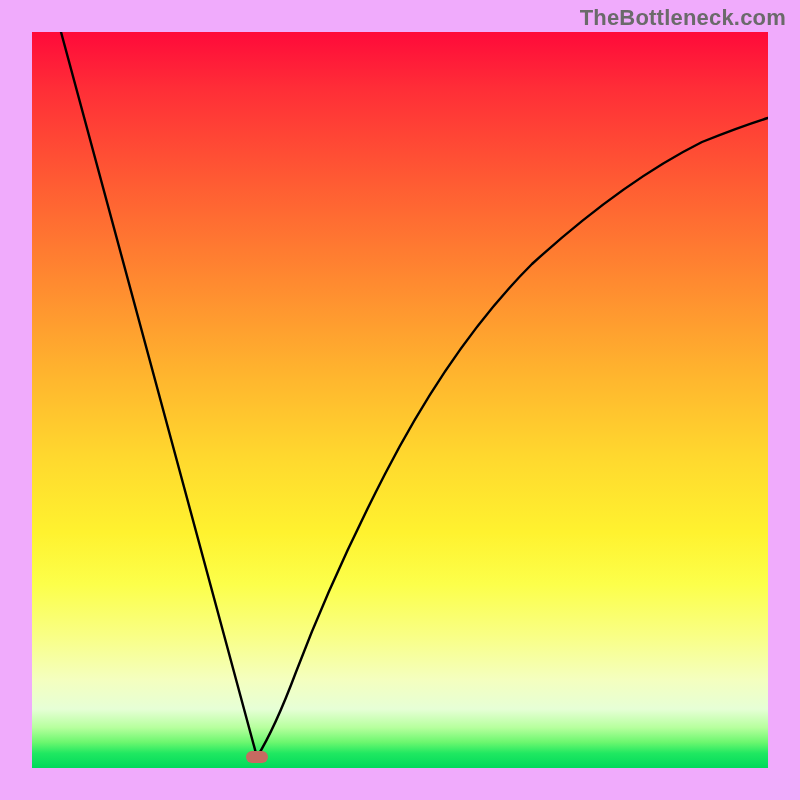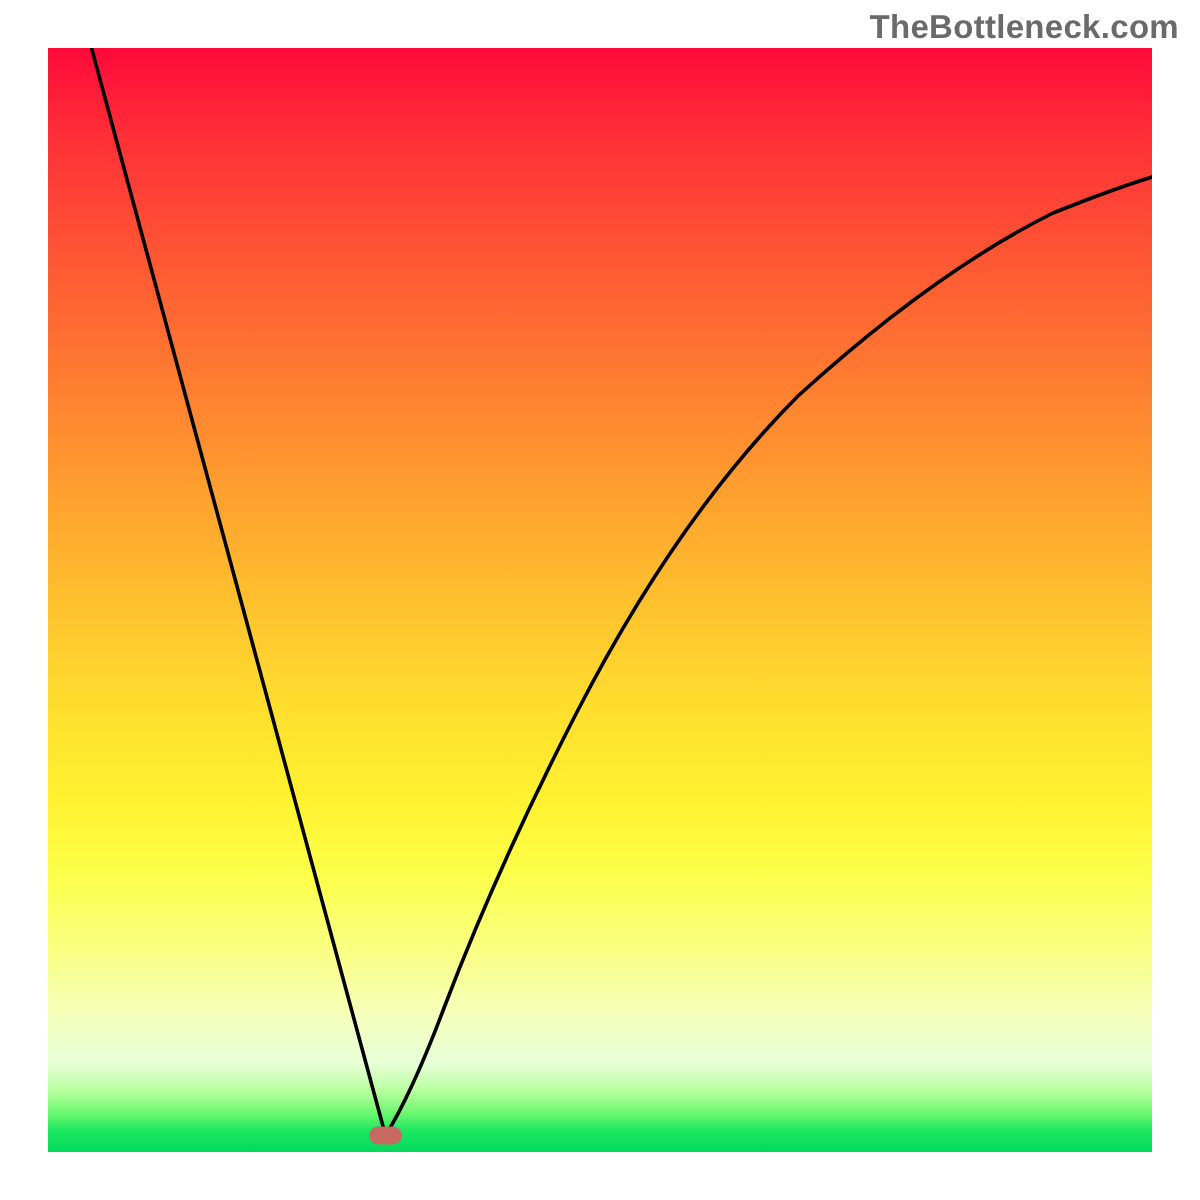--- a/index.html
+++ b/index.html
@@ -8,21 +8,21 @@
     width: 800px;
     height: 800px;
     overflow: hidden;
     background: #000;
     font-family: Arial, Helvetica, sans-serif;
   }
   .frame {
     position: relative;
     width: 800px;
     height: 800px;
-    background: #ffffff;
+    background: #f0abfc;
   }
   .plot-area {
     position: absolute;
     left: 32px;
     top: 32px;
     width: 736px;
     height: 736px;
     overflow: hidden;
   }
   .gradient {

